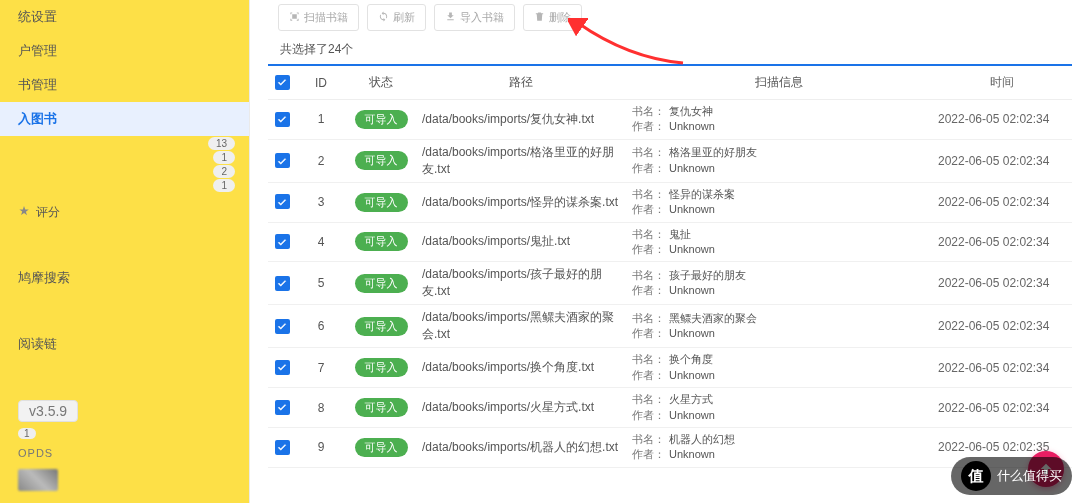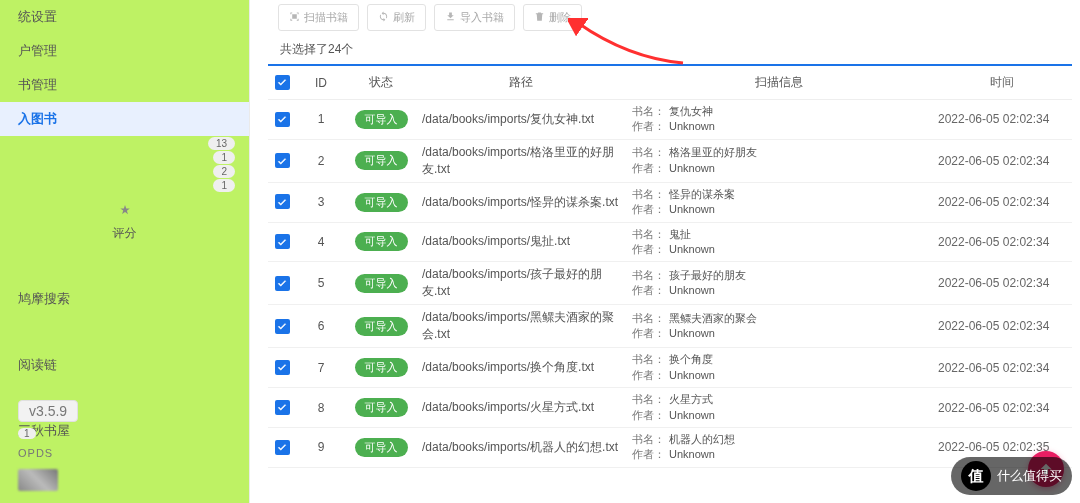--- a/index.html
+++ b/index.html
@@ -1,22 +1,22 @@
 <!DOCTYPE html>
 <html><head>
   <meta charset="utf-8">
   <style>
     * { margin: 0; padding: 0; box-sizing: border-box; }
     body { font-family: -apple-system, BlinkMacSystemFont, "Segoe UI", Helvetica, Arial, sans-serif; font-size: 12px; background: #fff; width: 1080px; height: 503px; overflow: hidden; position: relative; }
     
-    .sidebar { position: absolute; left: 0; top: 0; width: 250px; height: 100%; background: #bef264; border-right: 1px solid #eaeaea; }
+    .sidebar { position: absolute; left: 0; top: 0; width: 250px; height: 100%; background: #fde047; border-right: 1px solid #eaeaea; }
     .side-item { padding: 8px 18px; color: #555; cursor: pointer; font-size: 13px; display: flex; align-items: center; justify-content: space-between;}
     .side-item.active { background: #e8f0fe; color: #1a73e8; font-weight: bold; }
     .side-badge { background: #efefef; color: #666; border-radius: 10px; padding: 1px 8px; font-size: 10px; margin-left: 2px;}
-    .side-sub { padding: 6px 18px 6px 18px; color: #555; font-size: 12px; display: flex; align-items: center; gap: 6px; cursor: pointer; flex-direction: column;}
+    .side-sub { padding: 6px 18px 6px 18px; color: #555; font-size: 12px; display: flex; align-items: center; gap: 6px; cursor: pointer;}
     .side-sub .ico { color: #888; }
     .side-link { padding: 6px 18px; color: #555; font-size: 13px; cursor: pointer; margin-top: 36px; }
     .side-bottom { position: absolute; bottom: 8px; width: 100%; }
     .ver-badge { display: inline-block; margin: 4px 18px; background: #f2f2f2; border: 1px solid #e0e0e0; color: #777; border-radius: 4px; padding: 2px 10px; font-size: 14px;}
     .mini-badge { display: inline-block; margin: 2px 18px; background: #efefef; color: #666; border-radius: 10px; padding: 0px 6px; font-size: 10px;}
     .opds { padding: 6px 18px; color: #777; font-size: 11px; letter-spacing: 1px;}
     .blur-box { margin: 4px 18px; width: 40px; height: 22px; background: linear-gradient(45deg,#888,#bbb,#777); filter: blur(1px); border-radius: 2px;}
     
     .main { position: absolute; left: 260px; top: 0; right: 0; height: 100%; padding: 0 8px; }
     .notice { color: #999; font-size: 11px; line-height: 1.5; padding: 2px 10px 8px 10px; }

